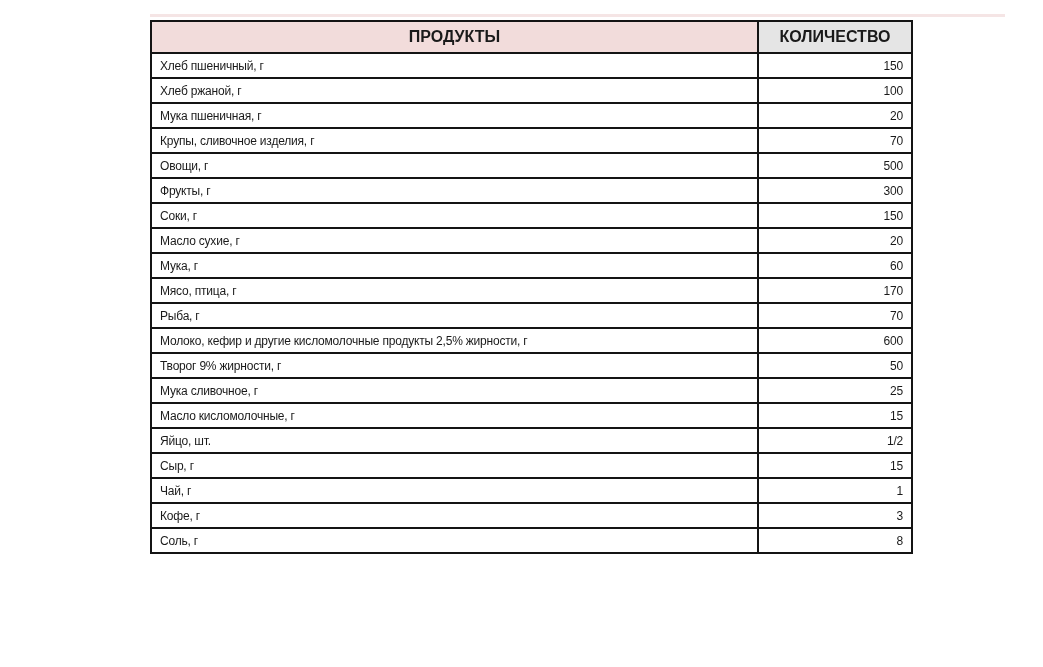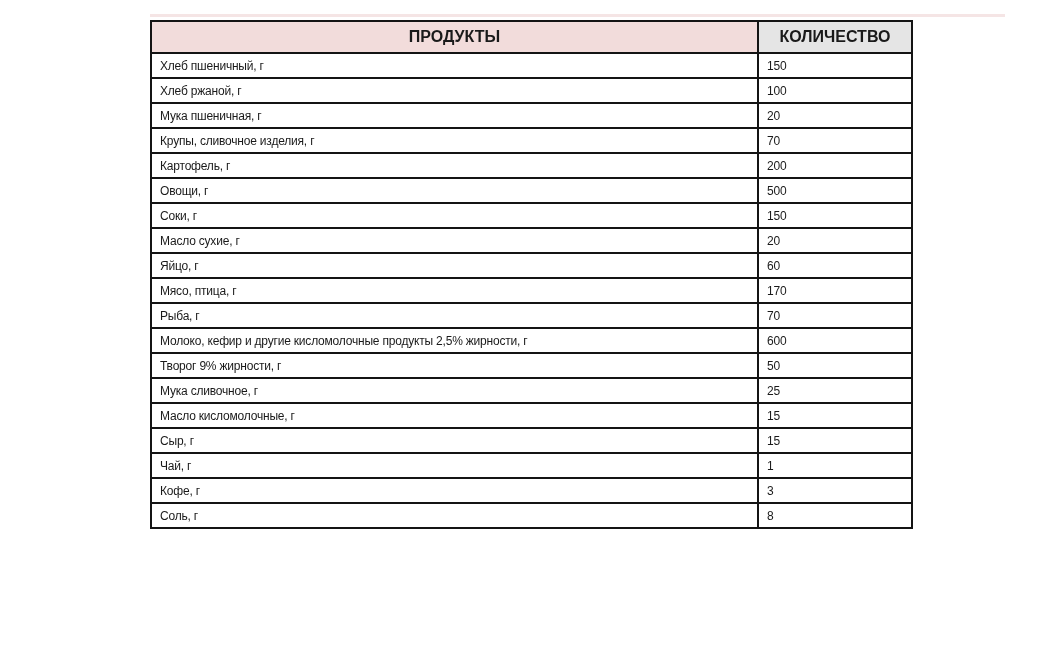--- a/index.html
+++ b/index.html
@@ -49,21 +49,21 @@
     font-weight: bold;
     text-align: center;
     letter-spacing: 0;
   }
   table.products td {
     height: 23px;
   }
   col.c-product { width: 607px; }
   col.c-qty     { width: 154px; }
   td.qty {
-    text-align: left;
+    text-align: right;
     padding: 0 4px;
   }
 </style>
 </head>
 <body>
 
 <div class="page">
 
   <div class="top-strip" style="background: rgb(243, 225, 224);"></div>
 
@@ -89,37 +89,37 @@
         </tr>
         <tr>
           <td>Мука пшеничная, г</td>
           <td class="qty">20</td>
         </tr>
         <tr>
           <td>Крупы, сливочное изделия, г</td>
           <td class="qty">70</td>
         </tr>
         <tr>
-          <td>Картофель, г</td>
-          <td class="qty">200</td>
+          <td>Овощи, г</td>
+          <td class="qty">500</td>
         </tr>
         <tr>
-          <td>Овощи, г</td>
-          <td class="qty">500</td>
+          <td>Фрукты, г</td>
+          <td class="qty">300</td>
         </tr>
         <tr>
           <td>Соки, г</td>
           <td class="qty">150</td>
         </tr>
         <tr>
           <td>Масло сухие, г</td>
           <td class="qty">20</td>
         </tr>
         <tr>
-          <td>Яйцо, г</td>
+          <td>Мука, г</td>
           <td class="qty">60</td>
         </tr>
         <tr>
           <td>Мясо, птица, г</td>
           <td class="qty">170</td>
         </tr>
         <tr>
           <td>Рыба, г</td>
           <td class="qty">70</td>
         </tr>
@@ -133,20 +133,24 @@
         </tr>
         <tr>
           <td>Мука сливочное, г</td>
           <td class="qty">25</td>
         </tr>
         <tr>
           <td>Масло кисломолочные, г</td>
           <td class="qty">15</td>
         </tr>
         <tr>
+          <td>Яйцо, шт.</td>
+          <td class="qty">1/2</td>
+        </tr>
+        <tr>
           <td>Сыр, г</td>
           <td class="qty">15</td>
         </tr>
         <tr>
           <td>Чай, г</td>
           <td class="qty">1</td>
         </tr>
         <tr>
           <td>Кофе, г</td>
           <td class="qty">3</td>

